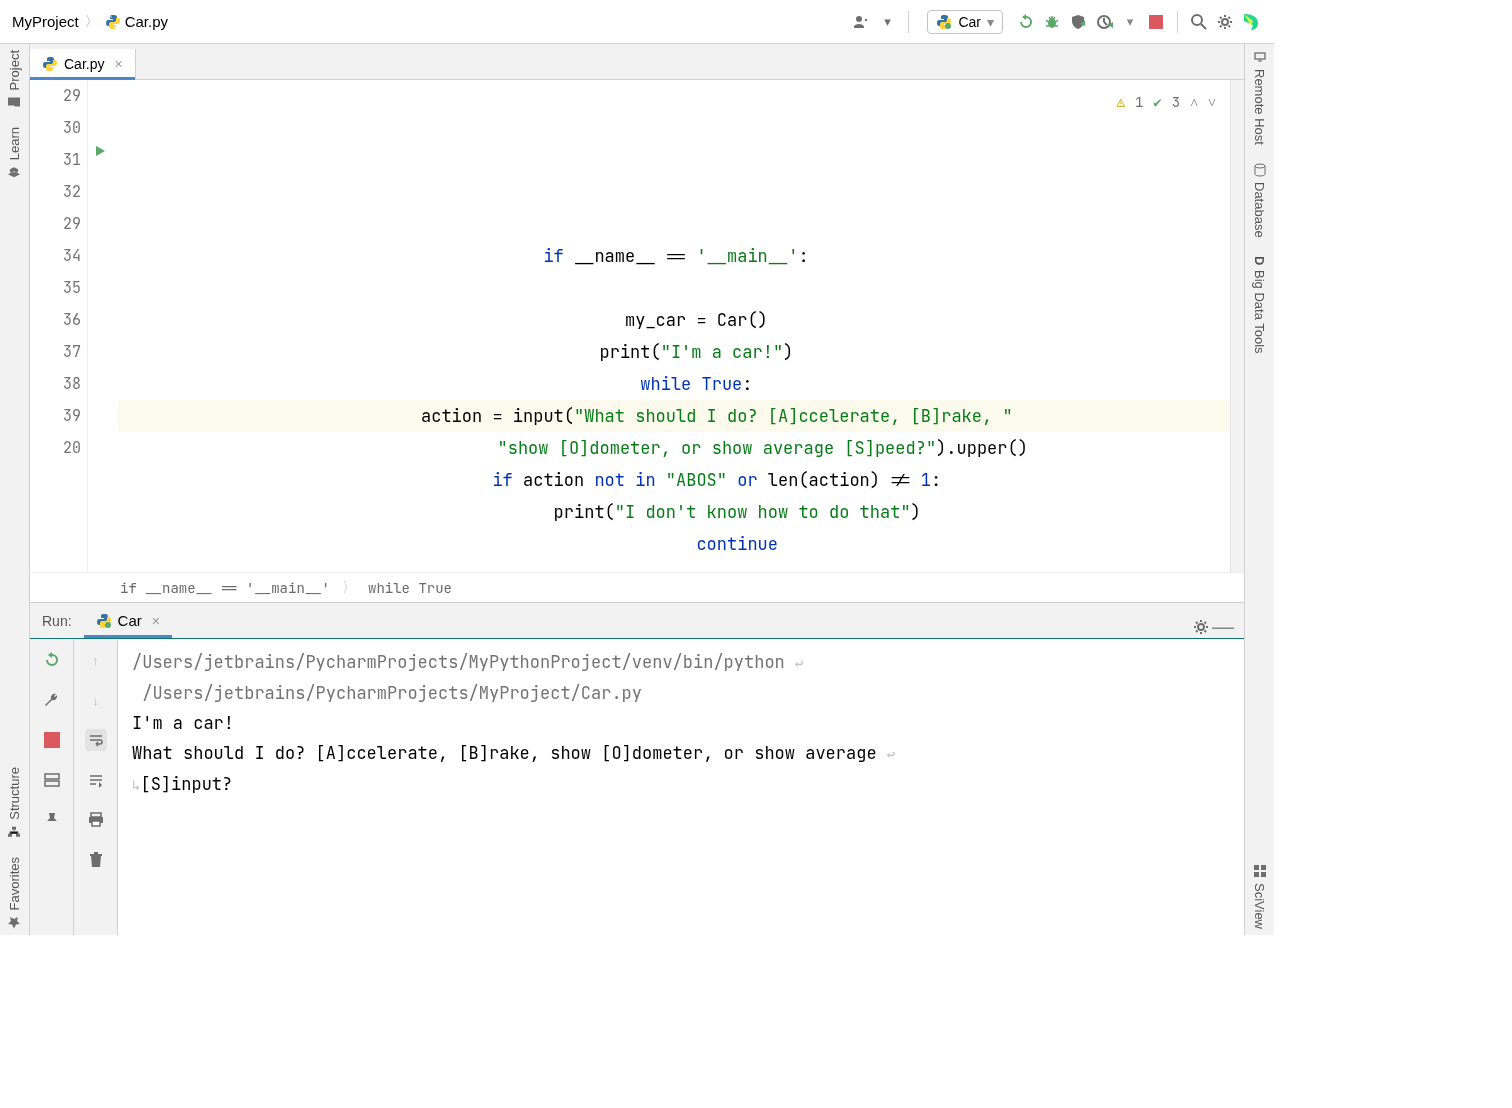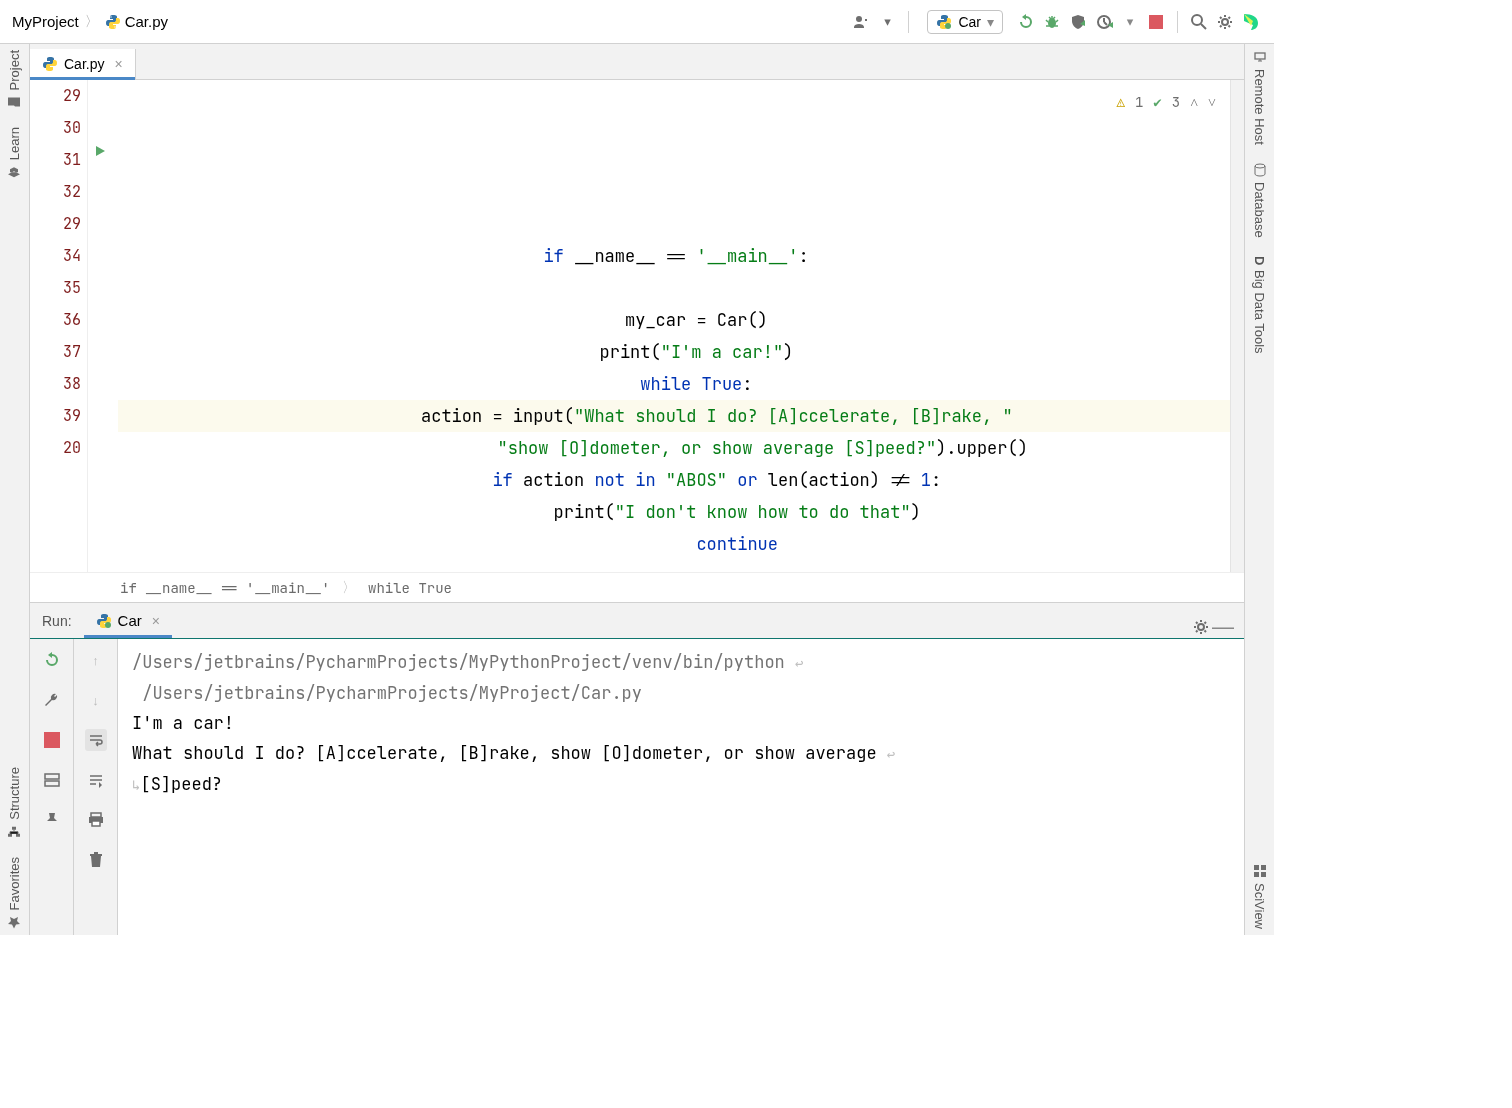--- a/index.html
+++ b/index.html
@@ -103,21 +103,21 @@
 }
 .tab-close { color: #999; font-size: 14px; cursor: pointer; margin-left: 4px; }
 
 .editor-body { flex: 1; display: flex; min-height: 0; position: relative; }
 .gutter {
   width: 58px;
   background: #fff;
   border-right: 1px solid #eee;
   text-align: right;
   padding: 0 6px;
-  color: #7f1d1d;
+  color: #737373;
   font-size: 15px;
   line-height: 32px;
 }
 .gutter-extra {
   width: 30px;
   position: relative;
 }
 .run-gutter-icon { color: #59a869; position: absolute; left: 5px; }
 .code-area {
   flex: 1;
@@ -436,21 +436,21 @@
               <svg width="18" height="18" viewBox="0 0 18 18">
                 <path fill="#6e6e6e" d="M4 5h10l-1 11H5zM3 3h12v2H3zM7 1h4v2H7z"></path>
               </svg>
             </span>
         </div>
         <div class="run-console mono">
           <div><span class="path">/Users/jetbrains/PycharmProjects/MyPythonProject/venv/bin/python</span> <span class="soft-wrap">↩</span></div>
           <div>&nbsp;<span class="path">/Users/jetbrains/PycharmProjects/MyProject/Car.py</span></div>
           <div>I'm a car!</div>
           <div><span>What should I do? [A]ccelerate, [B]rake, show [O]dometer, or show average</span> <span class="soft-wrap">↩</span></div>
-          <div><span class="soft-wrap">↳</span><span>[S]peed?</span></div>
+          <div><span class="soft-wrap">↳</span><span>[S]input?</span></div>
         </div>
       </div>
     </div>
   </div>
 
   <div class="side-strip right">
     <div class="vlabel">
       <svg class="vi" viewBox="0 0 14 14">
           <rect x="2" y="3" width="10" height="6" fill="none" stroke="#6e6e6e" stroke-width="1.3"></rect>
           <path stroke="#6e6e6e" d="M5 11h4M7 9v2"></path>

